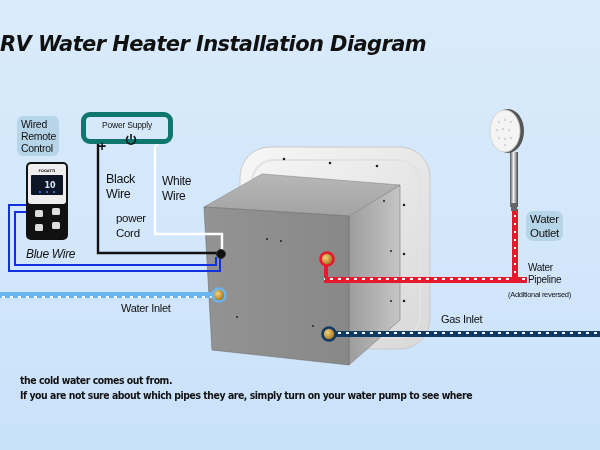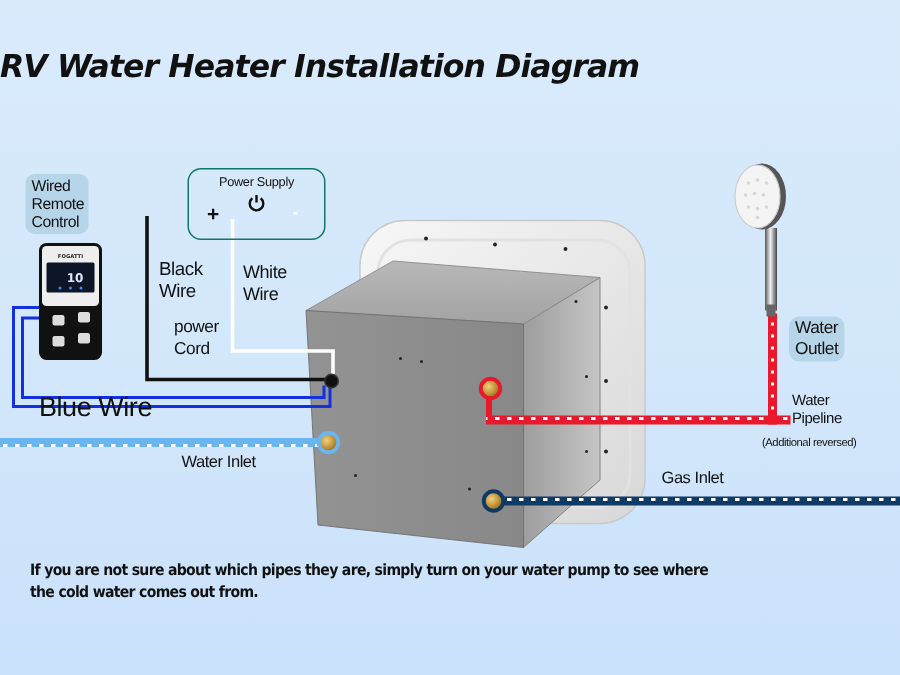--- a/index.html
+++ b/index.html
@@ -14,22 +14,22 @@
     font-family: "DejaVu Sans", sans-serif; font-weight:bold; font-style:italic;
     font-size:21px; color:#111; letter-spacing:-0.6px;
   }
   svg.scene { position:absolute; left:0; top:0; }
   .label { color:#111; font-size:12.5px; line-height:15px; letter-spacing:-0.3px; }
   .bubble {
     background:#b7d5e8; border-radius:6px; padding:2px 4px;
     font-size:10.5px; line-height:12px; color:#111; letter-spacing:-0.3px;
   }
   .ps-box {
-    left:81px; top:112px; width:92px; height:48px;
-    border:1px solid #0f766e; border-radius:9px; box-sizing:border-box;margin-left:44px;
+    left:81px; top:112px; width:92px; height:32px;
+    border:5px solid #0f766e; border-radius:9px; box-sizing:border-box;
   }
   .ps-title { left:0; top:3px; width:100%; text-align:center; font-size:8.5px; color:#111; letter-spacing:-0.2px; }
   .tips {
     left:14px; top:373px; width:580px;
     font-family: "DejaVu Sans Condensed","DejaVu Sans", sans-serif; font-weight:bold;
     font-size:10.4px; line-height:15px; color:#111; letter-spacing:-0.45px;
   }
   .tips .line2 { padding-left:6px; }
 </style>
 </head>
@@ -197,32 +197,32 @@
   <div>Wire</div>
 </div>
 <div class="abs label" style="left:116px; top:211px; font-size:11.5px;">
   <div>power</div>
   <div>Cord</div>
 </div>
 <div class="abs label" style="left:162px; top:174px; font-size:12px;">
   <div>White</div>
   <div>Wire</div>
 </div>
-<div class="abs label" style="left:26px; top:264px; font-size:18px;">Blue Wire</div>
+<div class="abs label" style="left:26px; top:247px; font-size:12px;font-style:italic;">Blue Wire</div>
 
 <div class="abs label" style="left:121px; top:301px; font-size:11px;">Water Inlet</div>
 <div class="abs label" style="left:441px; top:312px; font-size:11px;text-align:right;">Gas Inlet</div>
 
 <div class="abs bubble" style="left:526px; top:211px; font-size:11.5px; line-height:14px; padding:1px 4px; border-radius:7px;">
   <div>Water</div>
   <div>Outlet</div>
 </div>
 
 <div class="abs label" style="left:528px; top:262px; font-size:10px; line-height:12px;">
   <div>Water</div>
   <div>Pipeline</div>
 </div>
 <div class="abs" style="left:508px; top:290px; font-size:7.5px; color:#111; letter-spacing:-0.3px;">(Additional reversed)</div>
 
 <div class="abs tips">
+  <div class="line2">the cold water comes out from.</div>
   <div class="line2">If you are not sure about which pipes they are, simply turn on your water pump to see where</div>
-  <div class="line2">the cold water comes out from.</div>
 </div>
 
 </body></html>

